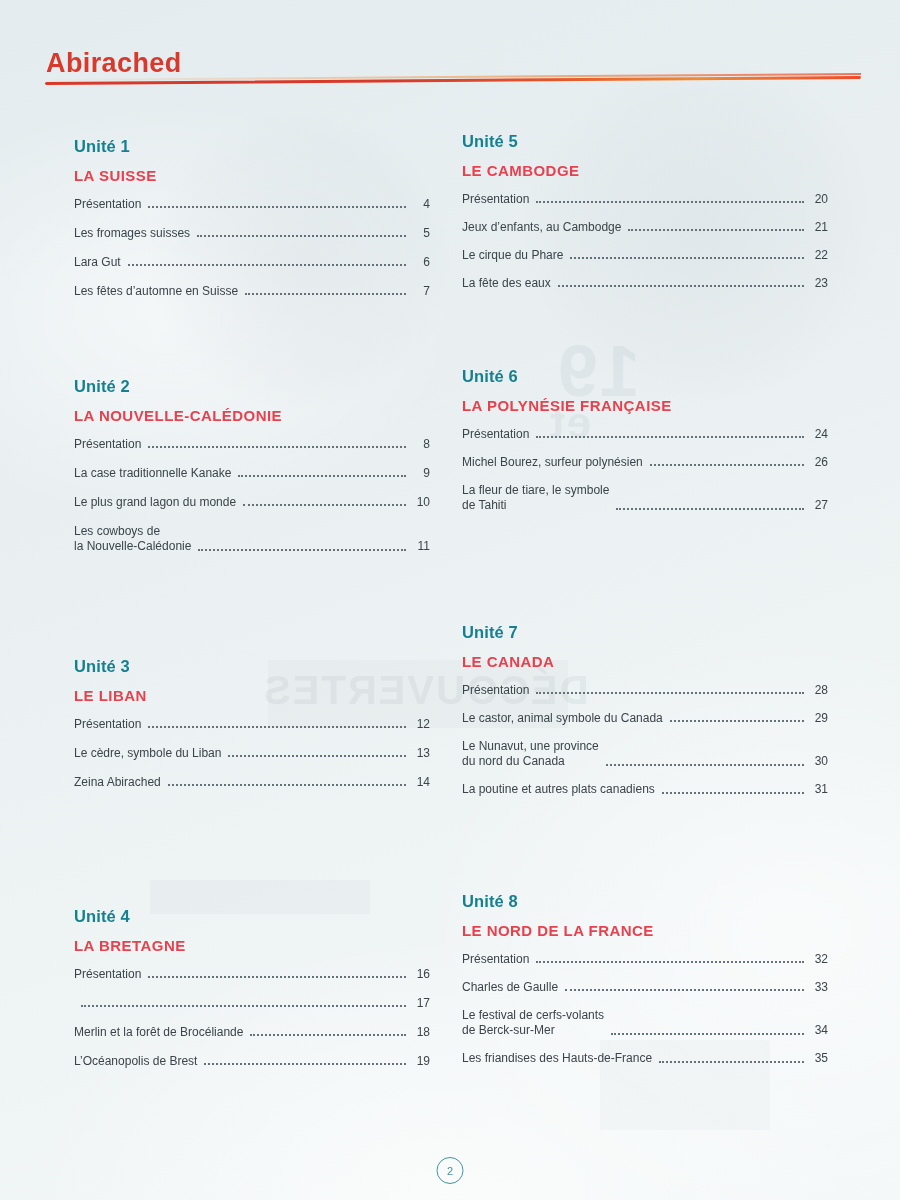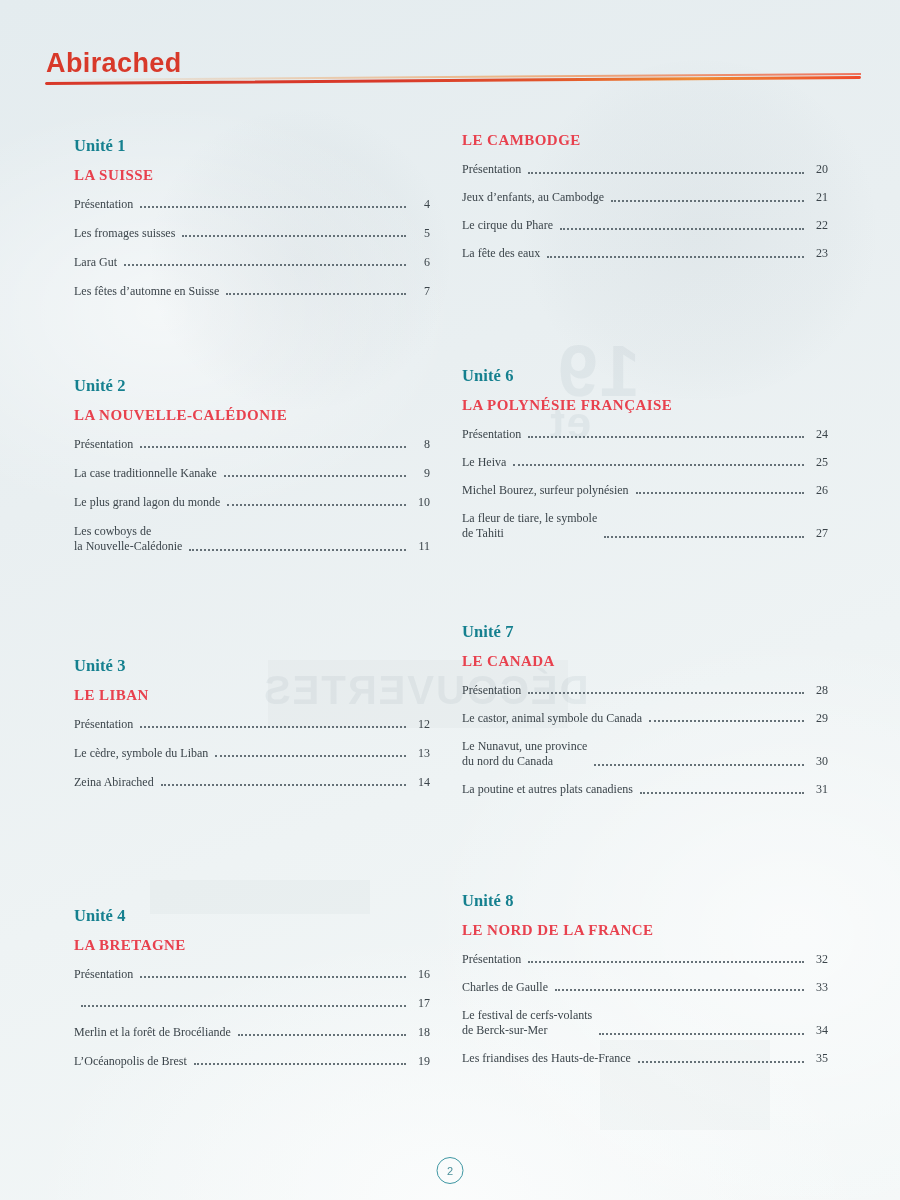--- a/index.html
+++ b/index.html
@@ -85,21 +85,20 @@
   .col {
     position: absolute;
     top: 0;
   }
   #col-left  { left: 74px;  width: 356px; }
   #col-right { left: 462px; width: 366px; }
 
   .unit {
     position: absolute;
     width: 100%;
-    font-family: Liberation Serif, serif;
   }
 
   .unit-label {
     font-size: 16.5px;
     font-weight: 700;
     color: #15808f;
     letter-spacing: 0.1px;
     margin: 0 0 13px 0;
     line-height: 1;
   }
@@ -267,20 +266,21 @@
         </div>
         <div class="entry">
           <span class="entry-text">L’Océanopolis de Brest </span>
           <span class="entry-leader"></span>
           <span class="entry-page">19</span>
         </div>
       </div>
     </div>
   <div class="col" id="col-right">
       <div class="unit" style="top: 133px;">
+        <div class="unit-label">Unité 5</div>
         <div class="unit-country">LE CAMBODGE</div>
         <div class="entry">
           <span class="entry-text">Présentation</span>
           <span class="entry-leader"></span>
           <span class="entry-page">20</span>
         </div>
         <div class="entry">
           <span class="entry-text">Jeux d’enfants, au Cambodge </span>
           <span class="entry-leader"></span>
           <span class="entry-page">21</span>
@@ -298,25 +298,20 @@
       </div>
       <div class="unit" style="top: 368px;">
         <div class="unit-label">Unité 6</div>
         <div class="unit-country">LA POLYNÉSIE FRANÇAISE</div>
         <div class="entry">
           <span class="entry-text">Présentation</span>
           <span class="entry-leader"></span>
           <span class="entry-page">24</span>
         </div>
         <div class="entry">
-          <span class="entry-text">Le Heiva</span>
-          <span class="entry-leader"></span>
-          <span class="entry-page">25</span>
-        </div>
-        <div class="entry">
           <span class="entry-text">Michel Bourez, surfeur polynésien </span>
           <span class="entry-leader"></span>
           <span class="entry-page">26</span>
         </div>
         <div class="entry multi">
           <span class="entry-text">La fleur de tiare, le symbole
 de Tahiti</span>
           <span class="entry-leader"></span>
           <span class="entry-page">27</span>
         </div>

